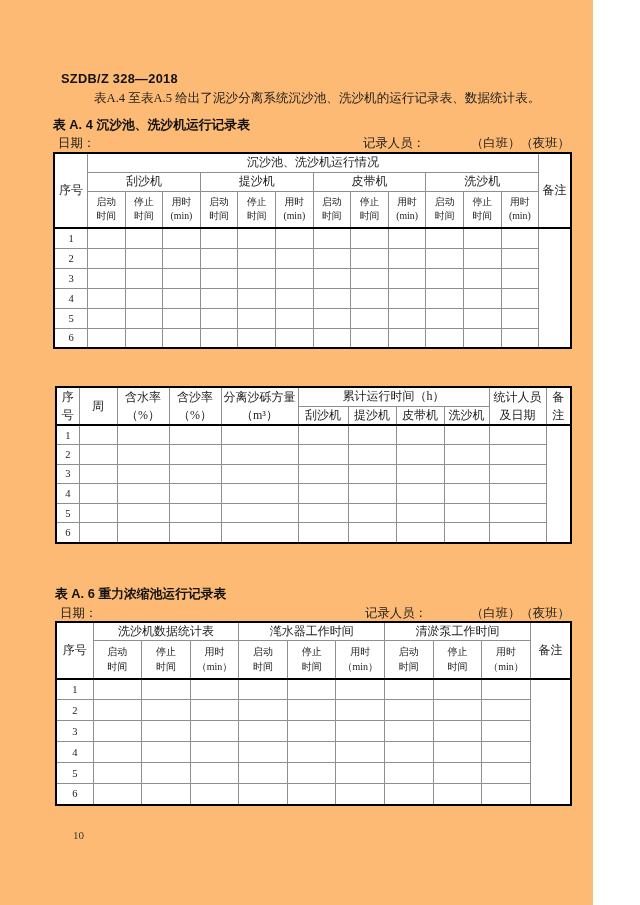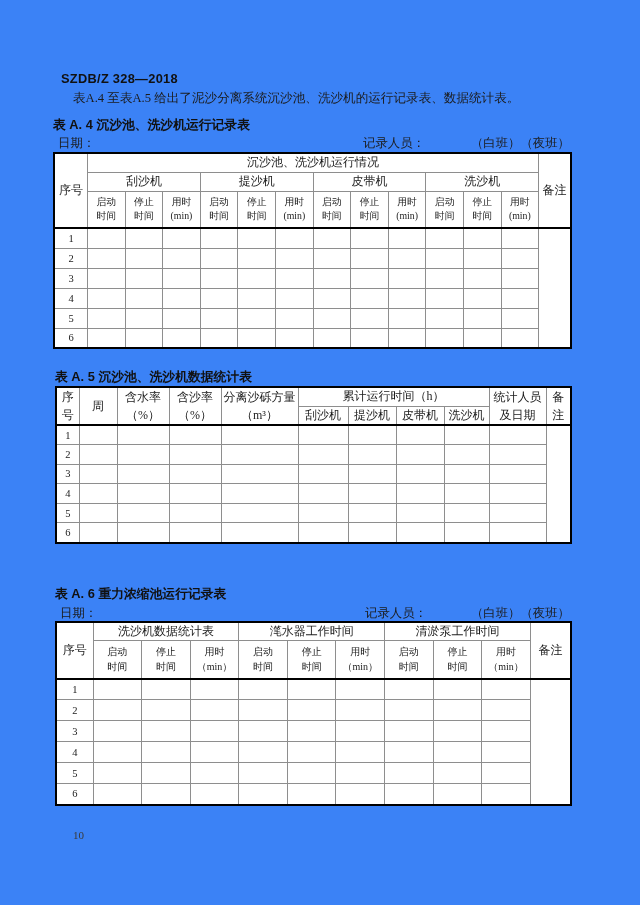--- a/index.html
+++ b/index.html
@@ -1,20 +1,20 @@
 <!DOCTYPE html>
 <html><head>
 <meta charset="utf-8">
 <style>
   html,body{margin:0;padding:0;}
   body{width:640px;height:905px;background:#ffffff;font-family:"Liberation Serif",serif;color:#1b1b1b;}
-  #page{position:relative;width:640px;height:905px;background:#3b82f6;overflow:hidden;text-decoration:underline;}
+  #page{position:relative;width:593px;height:905px;background:#fdba74;overflow:hidden;text-decoration:underline;}
   .abs{position:absolute;}
   #doc-code{left:61px;top:71px;font-family:"Liberation Sans",sans-serif;font-weight:700;font-size:12.8px;letter-spacing:.3px;color:#111;}
-  .para{left:47px;top:91px;width:512px;text-indent:26px;font-size:12.6px;line-height:1.25;}
+  .para{left:68px;top:91px;width:512px;text-indent:26px;font-size:12.6px;line-height:1.25;}
   #para2{top:564px;}
   .ttl{font-family:"Liberation Sans",sans-serif;font-weight:700;font-size:12.8px;color:#111;text-align:left;}
   #a4-title{left:53px;top:117px;width:517px;}
   #a5-title{left:55px;top:369px;width:515px;}
   #a6-title{left:55px;top:586px;width:515px;}
   .meta{height:16px;font-size:12.4px;text-align:right;}
   #a4-meta{left:53px;top:135px;width:517px;}
   #a6-meta{left:55px;top:605px;width:515px;}
   .meta .date{position:absolute;left:5px;top:0;}
   .meta .rec{position:absolute;left:310px;top:0;}
@@ -219,21 +219,20 @@
           <td></td>
           <td></td>
           <td></td>
           <td></td>
           <td></td>
           <td></td>
         </tr>
     </tbody>
   </table>
 
-  <div id="a5-title" class="abs ttl">表 A. 5  沉沙池、洗沙机数据统计表</div>
 
   <table id="table-a5" class="t">
     <colgroup>
       <col style="width:23px">
         <col style="width:38px">
         <col style="width:52px">
         <col style="width:52px">
         <col style="width:77px">
         <col style="width:50px">
         <col style="width:48px">

